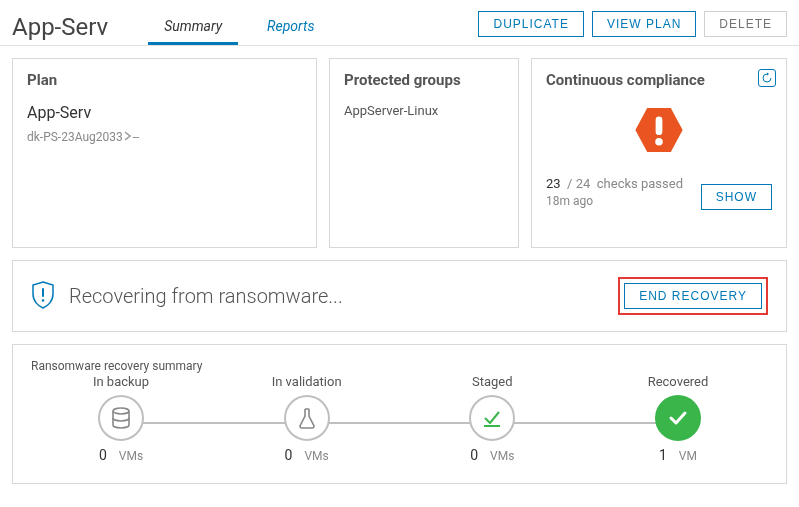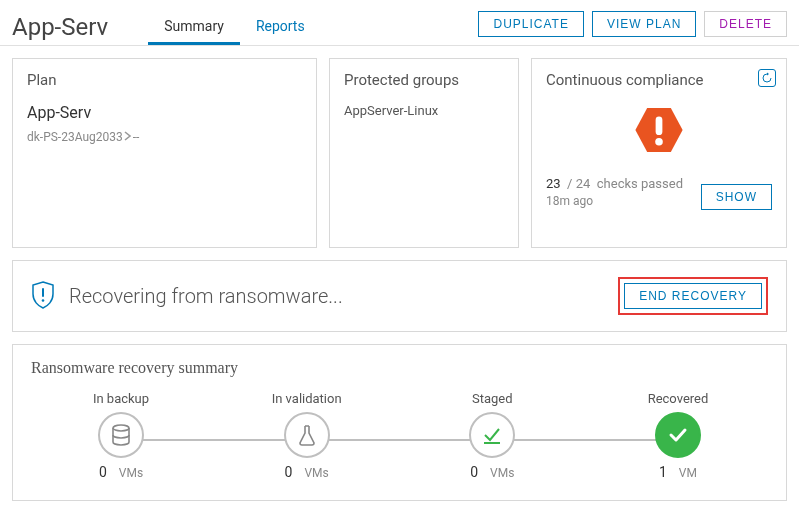--- a/index.html
+++ b/index.html
@@ -17,22 +17,23 @@
     border-bottom: 1px solid #e0e0e0;
   }
   .page-title {
     font-size: 24px;
     font-weight: 400;
     color: #444;
     margin-right: 40px;
   }
   .tabs {
     display: flex;
-    gap: 0;
+    gap: 13px;
     flex: 1;
+    font-style: italic;
   }
   .tab {
     padding: 10px 16px 8px;
     font-size: 14px;
     color: #0079b8;
     cursor: pointer;
     border-bottom: 3px solid transparent;
   }
   .tab.active {
     color: #333;
@@ -49,42 +50,42 @@
     color: #0079b8;
     background: #fff;
     padding: 5px 14px;
     font-size: 12px;
     letter-spacing: 1px;
     cursor: pointer;
     text-transform: uppercase;
   }
   .btn-outline.disabled {
     border-color: #d0d0d0;
-    color: #a21caf;
+    color: #737373;
     cursor: default;
   }
   .cards-row {
     display: flex;
     gap: 12px;
     padding: 12px;
   }
   .card {
     border: 1px solid #d8d8d8;
     background: #fff;
     padding: 12px 14px;
     position: relative;
   }
   .card.plan { flex: 0 0 305px; height: 190px; }
   .card.groups { flex: 0 0 190px; height: 190px; }
   .card.compliance { flex: 1; height: 190px; }
   .card-title {
     font-size: 15px;
     color: #555;
     margin-bottom: 14px;
-    font-weight: 400;
+    font-weight: 700;
   }
   .plan-name {
     font-size: 16px;
     color: #333;
     margin-bottom: 8px;
   }
   .plan-path {
     font-size: 12px;
     color: #888;
     display: flex;
@@ -140,21 +141,21 @@
   .end-recovery-highlight {
     border: 2px solid #e53935;
     padding: 4px;
     display: inline-block;
   }
   .summary-wrap { padding: 0 12px 12px; }
   .summary-card {
     border: 1px solid #d8d8d8;
     padding: 14px 18px 20px;
   }
-  .summary-title { font-size: 16px; color: #555; margin-bottom: 14px; font-weight: 400; font-family: Liberation Serif, serif; }
+  .summary-title { font-size: 12px; color: #555; margin-bottom: 1px; font-weight: 400; }
   .stages {
     display: flex;
     align-items: center;
     justify-content: space-between;
     position: relative;
     padding: 0 30px;
   }
   .stage {
     display: flex;
     flex-direction: column;

